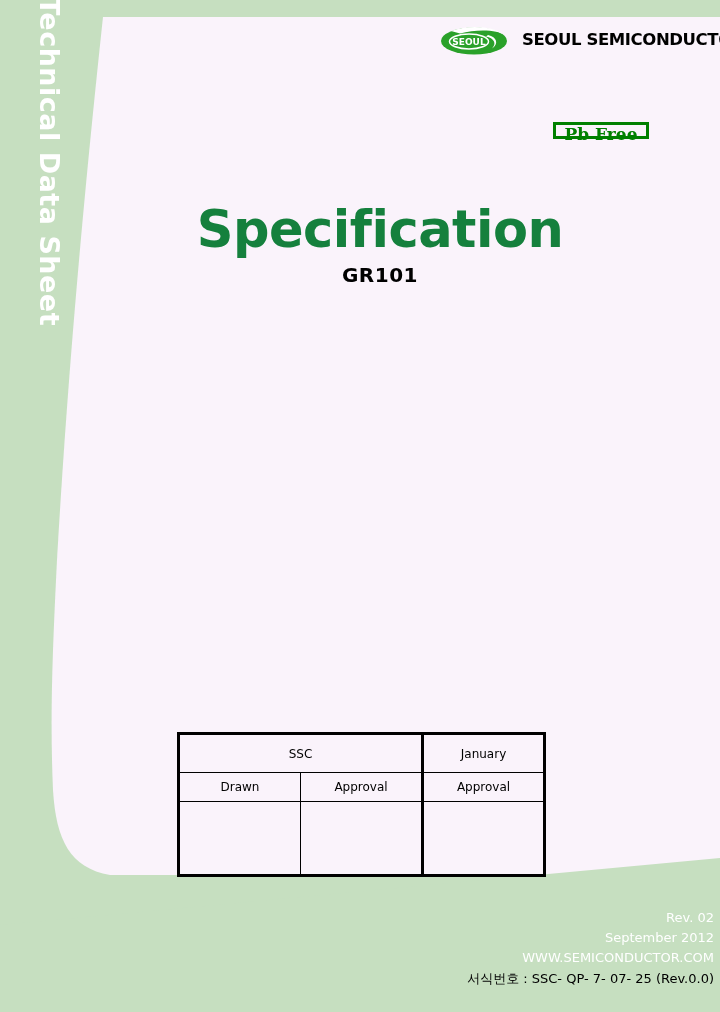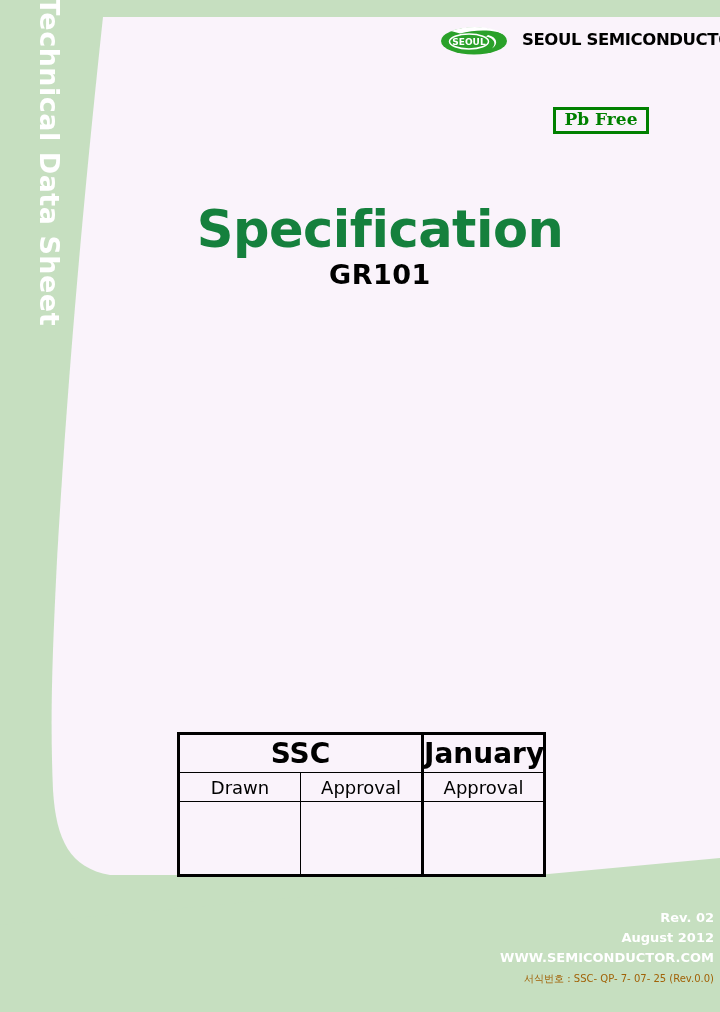--- a/index.html
+++ b/index.html
@@ -61,23 +61,23 @@
     font-weight: bold;
     font-size: 16.5px;
     color: #000000;
     letter-spacing: -0.4px;
     white-space: nowrap;
   }
   
   #pbfree {
     position: absolute;
     left: 553px;
-    top: 107px;
+    top: 122px;
     width: 96px;
-    height: 27px;
+    height: 17px;
     border: 3px solid #008000;
     box-sizing: border-box;
     color: #008000;
     font-family: "DejaVu Serif", serif;
     font-weight: bold;
     font-size: 17px;
     line-height: 19px;
     text-align: center;
     background: transparent;
   }
@@ -94,21 +94,21 @@
     font-weight: bold;
     font-size: 51px;
     line-height: 54px;
     color: #15803d;
     letter-spacing: -0.5px;
   }
   #doc-subtitle {
     margin-top: 3px;
     font-family: "DejaVu Sans", sans-serif;
     font-weight: bold;
-    font-size: 27px;
+    font-size: 20px;
     line-height: 30px;
     color: #000000;
     letter-spacing: 0.5px;
   }
   
   #sig-table {
     position: absolute;
     left: 177px;
     top: 732px;
     width: 369px;
@@ -124,52 +124,52 @@
     font-family: "DejaVu Sans", sans-serif;
     color: #000000;
   }
   #sig-table .outer-l { border-left-width: 3px; }
   #sig-table .outer-r { border-right-width: 3px; }
   #sig-table .outer-t { border-top-width: 3px; }
   #sig-table .outer-b { border-bottom-width: 3px; }
   #sig-table .div-r { border-right-width: 3px; }
   #sig-table .hdr {
     height: 37px;
-    font-weight: bold;
-    font-size: 28px;
+    font-weight: normal;
+    font-size: 12px;
   }
   #sig-table .sub {
     height: 28px;
-    font-size: 18px;
+    font-size: 12px;
   }
   #sig-table .blank {
     height: 72px;
   }
   
   #footer {
     position: absolute;
     right: 6px;
     top: 908px;
     width: 520px;
     text-align: right;
   }
   #footer .line {
     font-family: "DejaVu Sans", sans-serif;
-    font-weight: bold;
+    font-weight: normal;
     font-size: 13px;
     line-height: 20px;
     color: #ffffff;
     white-space: nowrap;
   }
   #footer .formline {
     font-family: "DejaVu Sans", sans-serif;
     font-weight: normal;
-    font-size: 10px;
+    font-size: 13px;
     line-height: 22px;
-    color: #a16207;
+    color: #000000;
     white-space: nowrap;
   }
 </style>
 </head>
 <body>
 
 <div id="page">
 
   <svg id="bg-art" viewBox="0 0 720 1012" preserveAspectRatio="none">
 
@@ -222,18 +222,18 @@
       <tr>
         <td class="blank outer-l outer-b"></td>
         <td class="blank div-r outer-b"></td>
         <td class="blank outer-r outer-b"></td>
       </tr>
     </tbody>
   </table>
 
   <div id="footer">
     <div class="line">Rev. 02</div>
-    <div class="line">August 2012</div>
+    <div class="line">September 2012</div>
     <div class="line">WWW.SEMICONDUCTOR.COM</div>
     <div class="formline">서식번호 : SSC- QP- 7- 07- 25 (Rev.0.0)</div>
   </div>
 
 </div>
 
 </body></html>

